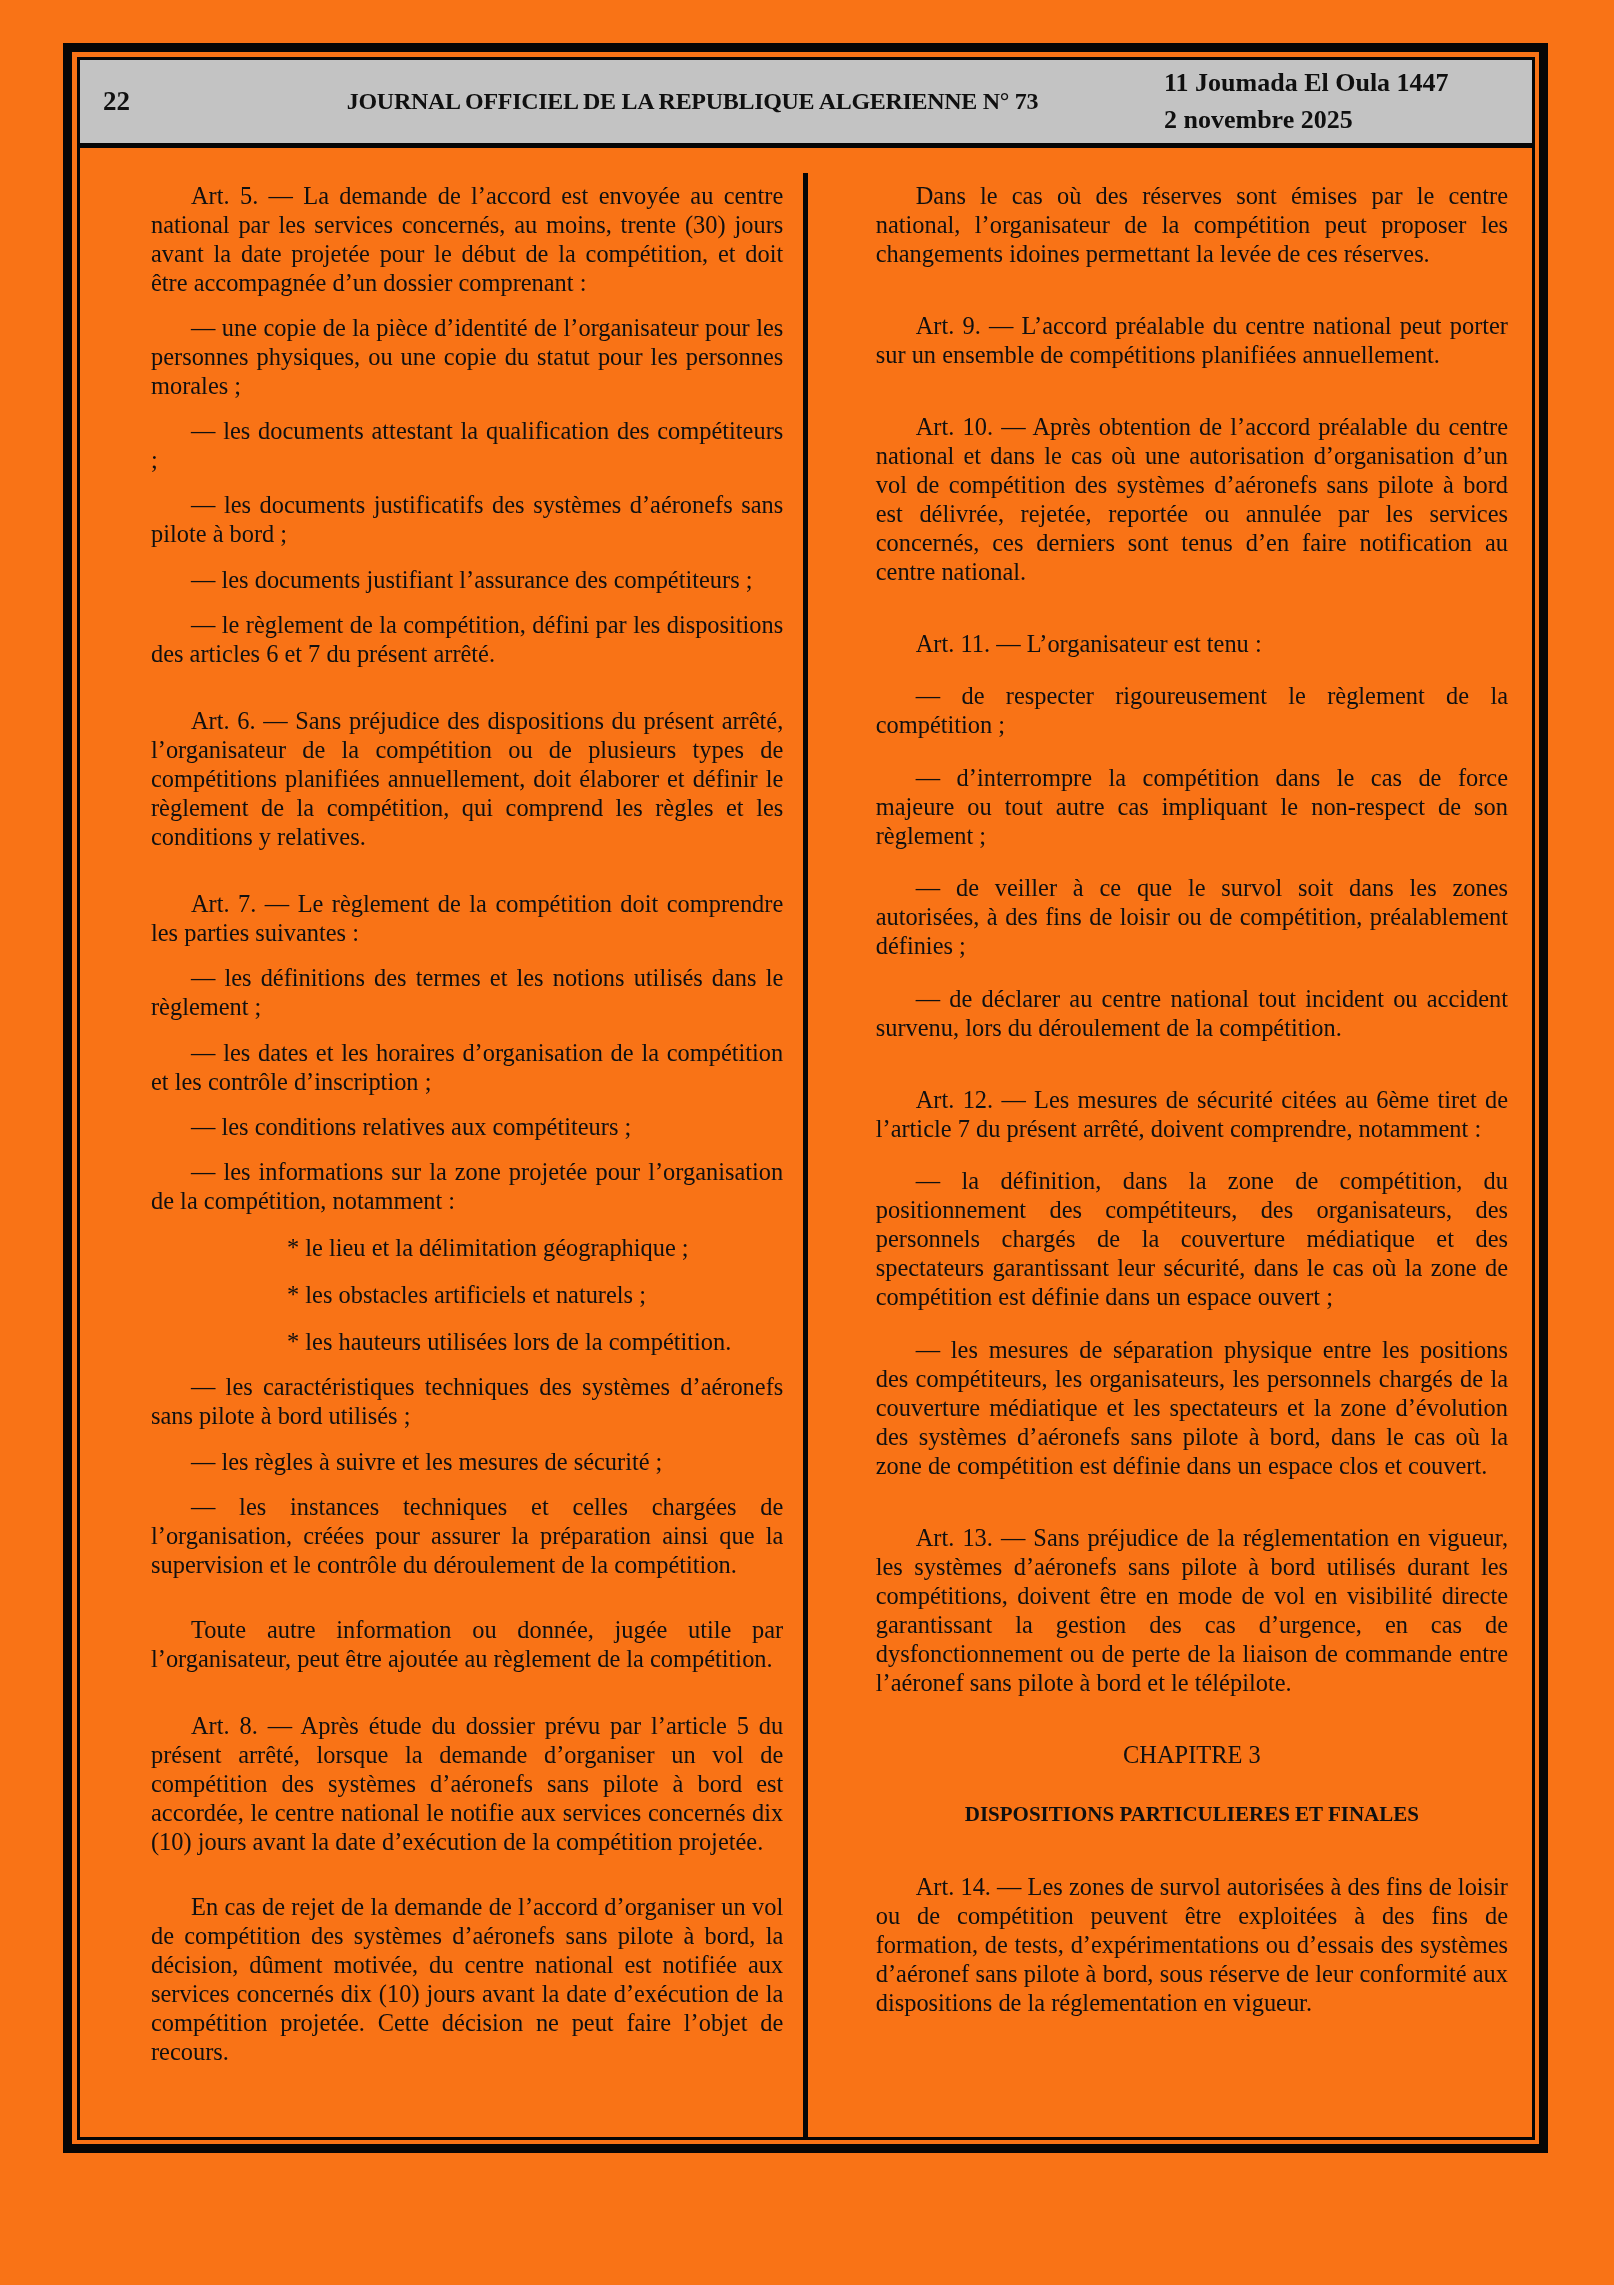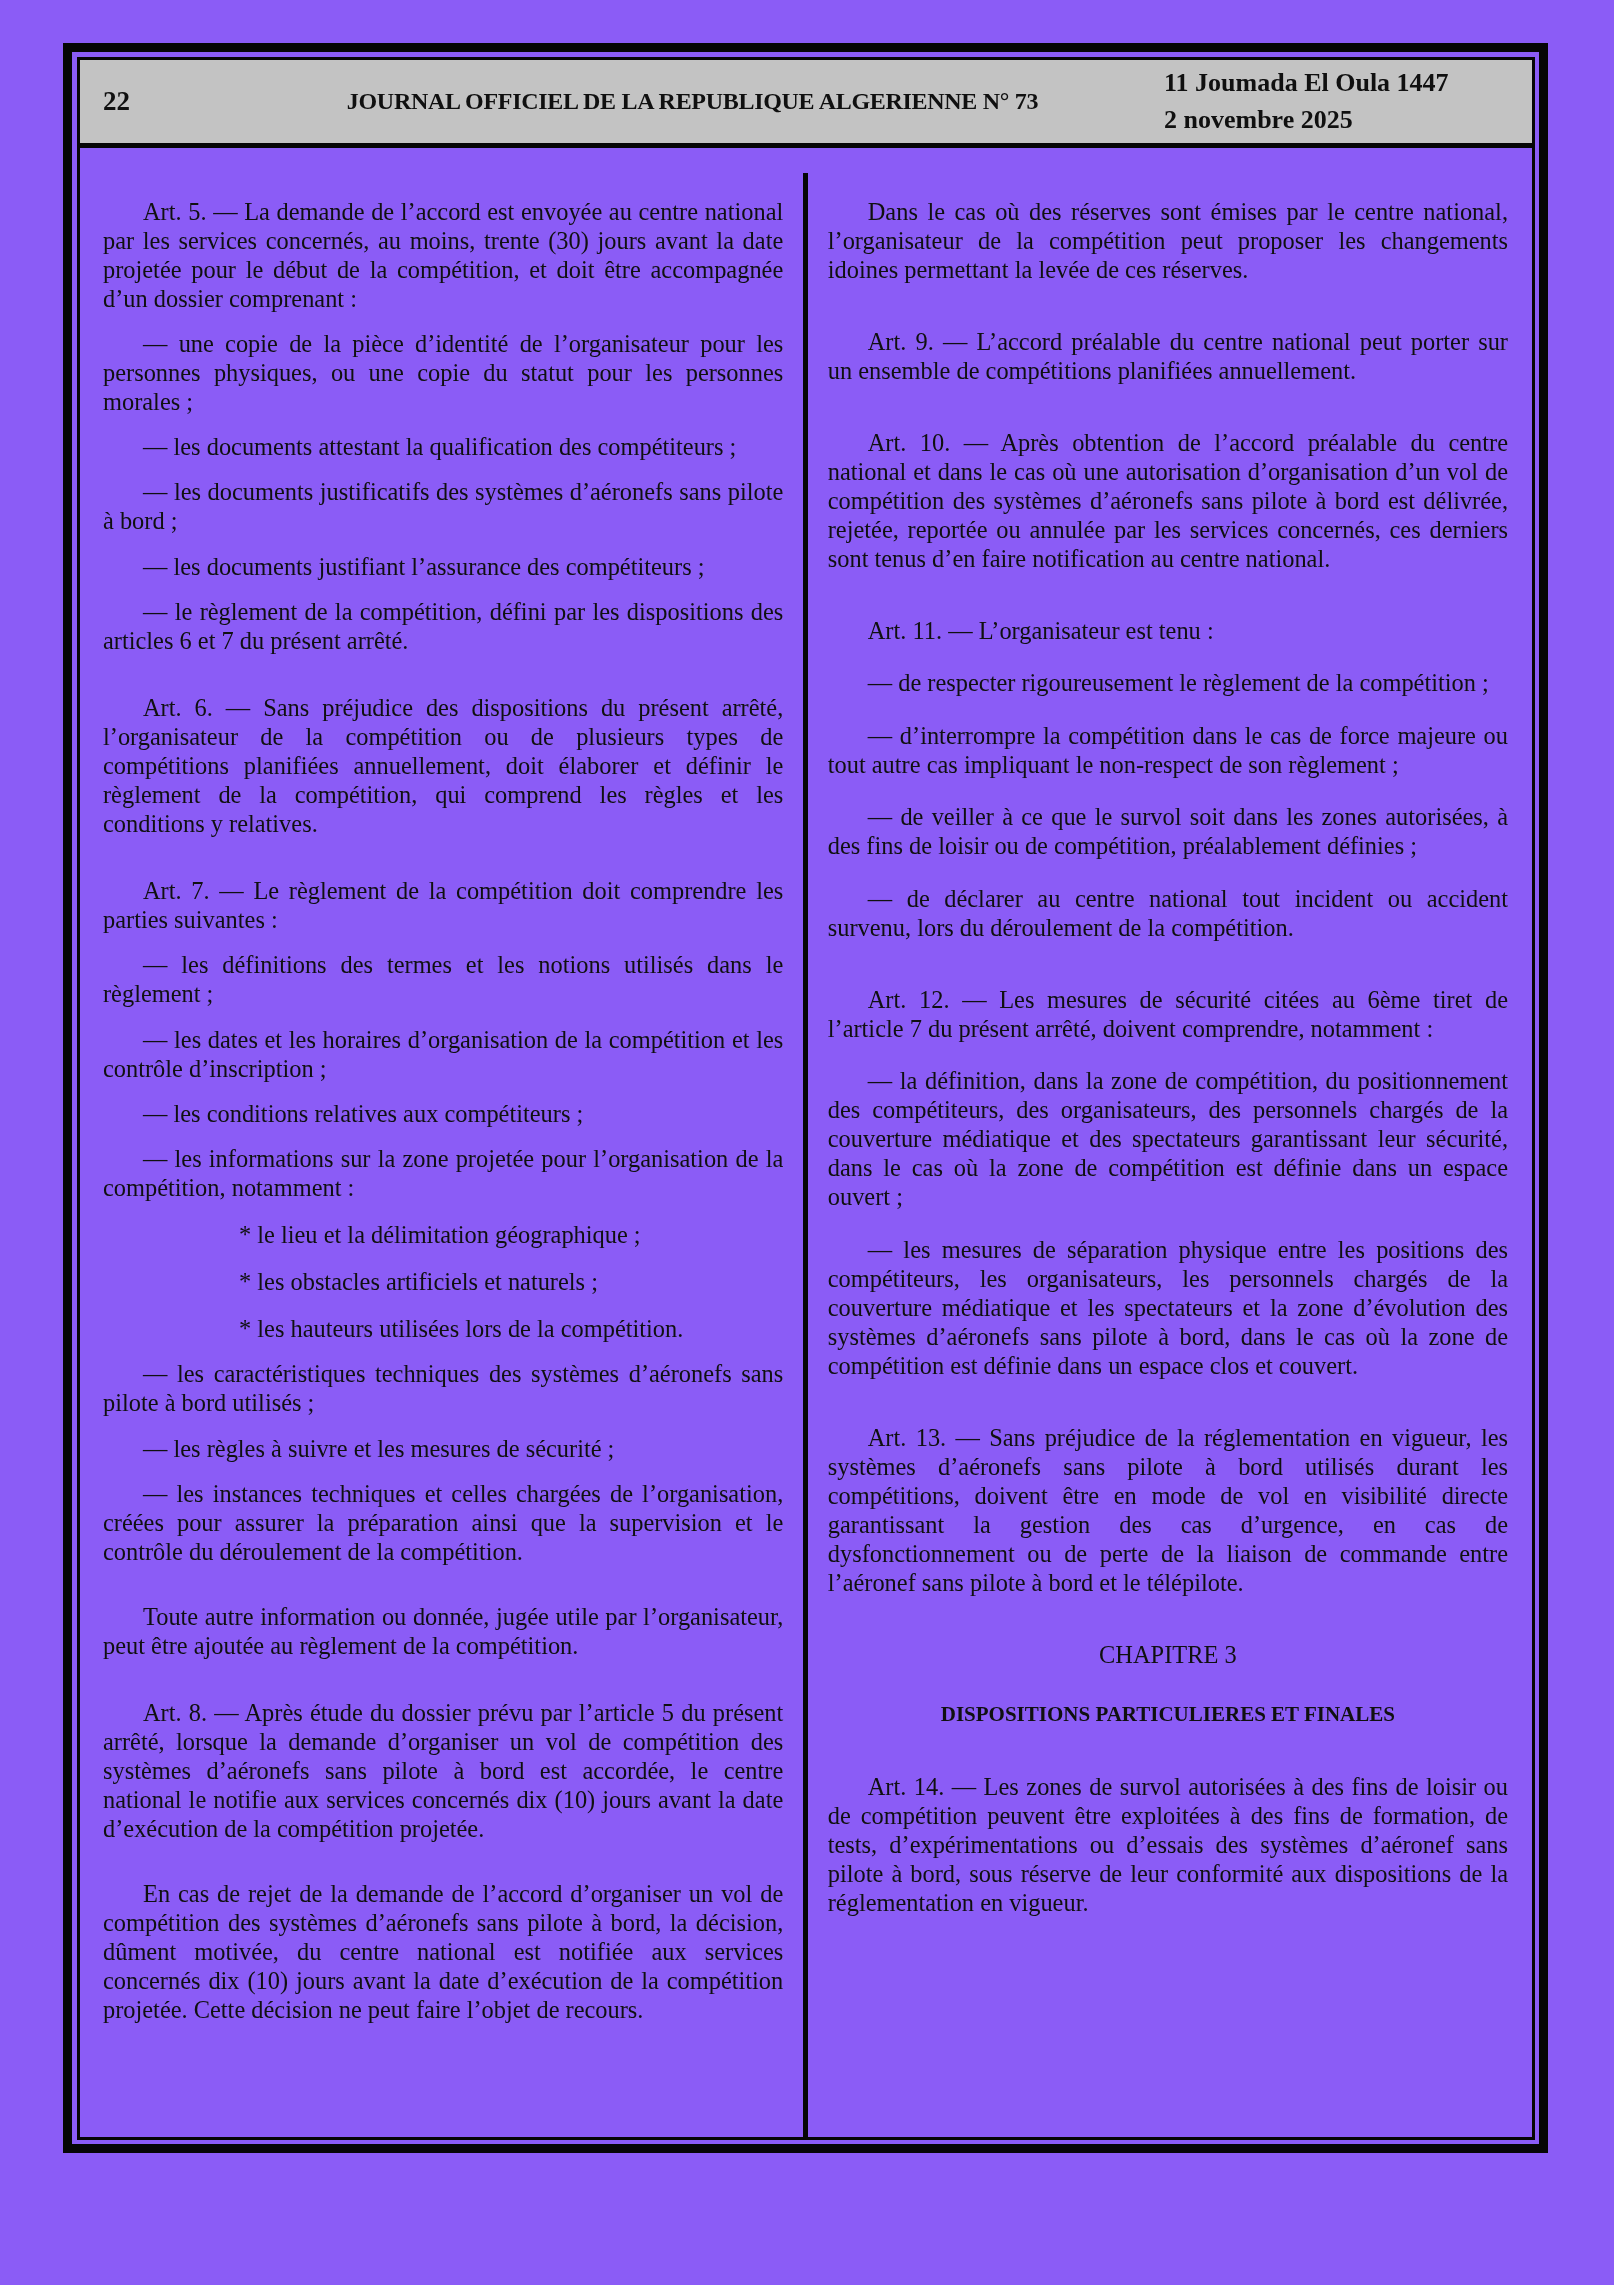--- a/index.html
+++ b/index.html
@@ -1,19 +1,19 @@
 <!DOCTYPE html>
 <html style="font-size:14.5px"><head>
 <meta charset="utf-8">
 <style>
   html,body{margin:0;padding:0;background:#ffffff;}
   .page{
     position:relative;
     width:1615px;height:2285px;
-    background:#8b5cf6;
+    background:#f97316;
     font-family:"Liberation Serif","DejaVu Serif",serif;
     color:#101010;
     overflow:hidden;
   }
   .frame{
     position:absolute;
     left:63px;top:43px;
     width:1485px;height:2110px;
     border:9px solid #060606;
     box-sizing:border-box;
@@ -48,23 +48,24 @@
     font-weight:bold;font-size:26px;line-height:37px;
   }
   .doc-body{
     flex:1;
     display:flex;flex-direction:row;
     padding:0 23.5px;
     overflow:hidden;
   }
   .column{
     flex:1;
-    padding-top:49px;
+    padding-top:33px;
     font-size:24.4px;line-height:29px;
     text-align:justify;
+    margin-left:48px;
   }
   .divider{
     flex:0 0 4.5px;
     background:#060606;
     margin:25px 20px 0 20px;
   }
   .column p{margin:0;}
   .column p.article,.column p.para,.column p.dash{text-indent:40px;}
   .column p + p{margin-top:16.3px;}
   .column p.article{margin-top:38px;}

